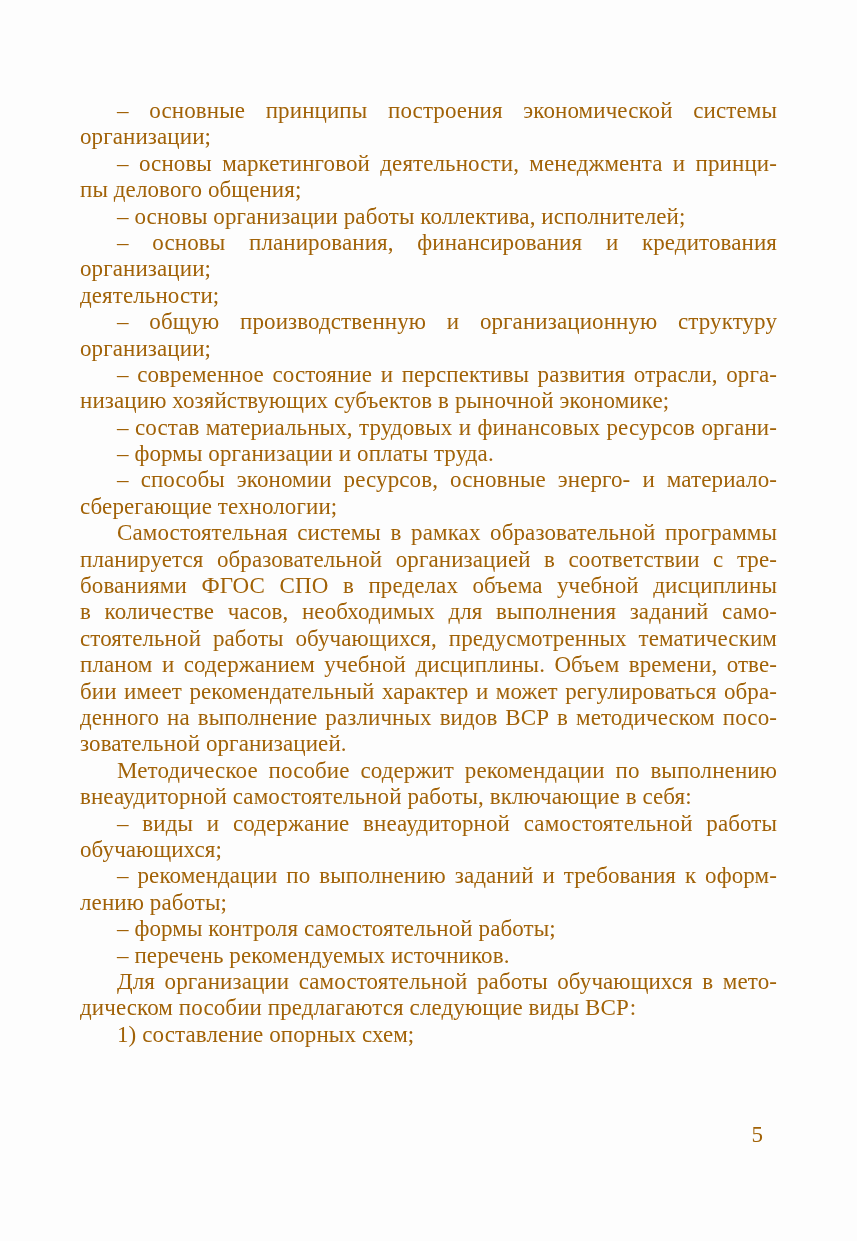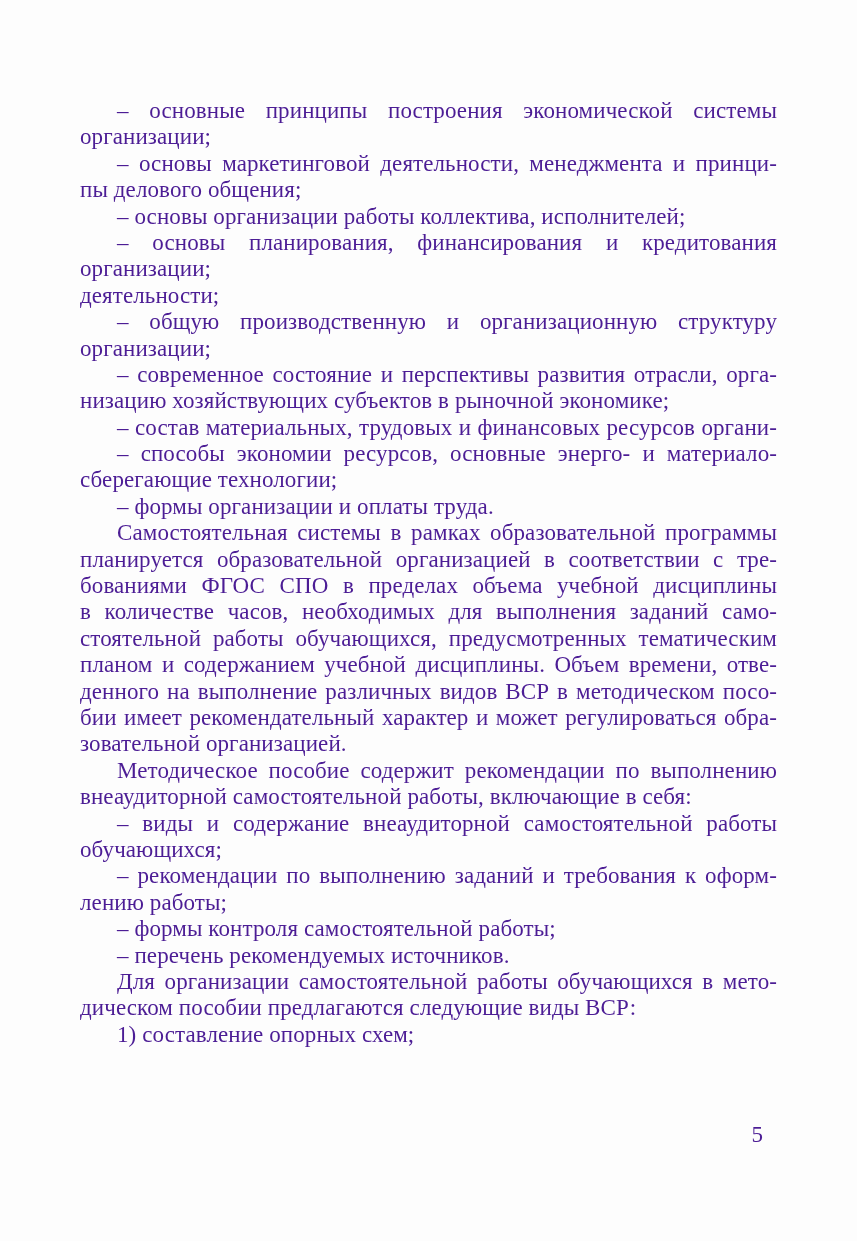--- a/index.html
+++ b/index.html
@@ -6,21 +6,21 @@
     margin: 0;
     padding: 0;
     background: #e8e8e8;
   }
   .page {
     position: relative;
     width: 857px;
     height: 1241px;
     margin: 0 auto;
     background: #fdfdfd;
-    color: #4c1d95;
+    color: #a16207;
     font-family: "Liberation Serif", "DejaVu Serif", serif;
     font-size: 23px;
     overflow: hidden;
     box-sizing: border-box;
   }
   .text-block {
     position: absolute;
     top: 98px;
     left: 80px;
     width: 697px;
@@ -85,35 +85,35 @@
         <div class="line last">организации;</div>
       </div>
       <div class="para">
         <div class="line first just">– современное состояние и перспективы развития отрасли, орга-</div>
         <div class="line last">низацию хозяйствующих субъектов в рыночной экономике;</div>
       </div>
       <div class="para">
         <div class="line first just">– состав материальных, трудовых и финансовых ресурсов органи-</div>
       </div>
       <div class="para">
+        <div class="line first last">– формы организации и оплаты труда.</div>
+      </div>
+      <div class="para">
         <div class="line first just">– способы экономии ресурсов, основные энерго- и материало-</div>
         <div class="line last">сберегающие технологии;</div>
-      </div>
-      <div class="para">
-        <div class="line first last">– формы организации и оплаты труда.</div>
       </div>
       <div class="para">
         <div class="line first just">Самостоятельная системы в рамках образовательной программы</div>
         <div class="line just">планируется образовательной организацией в соответствии с тре-</div>
         <div class="line just">бованиями ФГОС СПО в пределах объема учебной дисциплины</div>
         <div class="line just">в количестве часов, необходимых для выполнения заданий само-</div>
         <div class="line just">стоятельной работы обучающихся, предусмотренных тематическим</div>
         <div class="line just">планом и содержанием учебной дисциплины. Объем времени, отве-</div>
+        <div class="line just">бии имеет рекомендательный характер и может регулироваться обра-</div>
         <div class="line just">денного на выполнение различных видов ВСР в методическом посо-</div>
-        <div class="line just">бии имеет рекомендательный характер и может регулироваться обра-</div>
         <div class="line last">зовательной организацией.</div>
       </div>
       <div class="para">
         <div class="line first just">Методическое пособие содержит рекомендации по выполнению</div>
         <div class="line last">внеаудиторной самостоятельной работы, включающие в себя:</div>
       </div>
       <div class="para">
         <div class="line first just">– виды и содержание внеаудиторной самостоятельной работы</div>
         <div class="line last">обучающихся;</div>
       </div>

